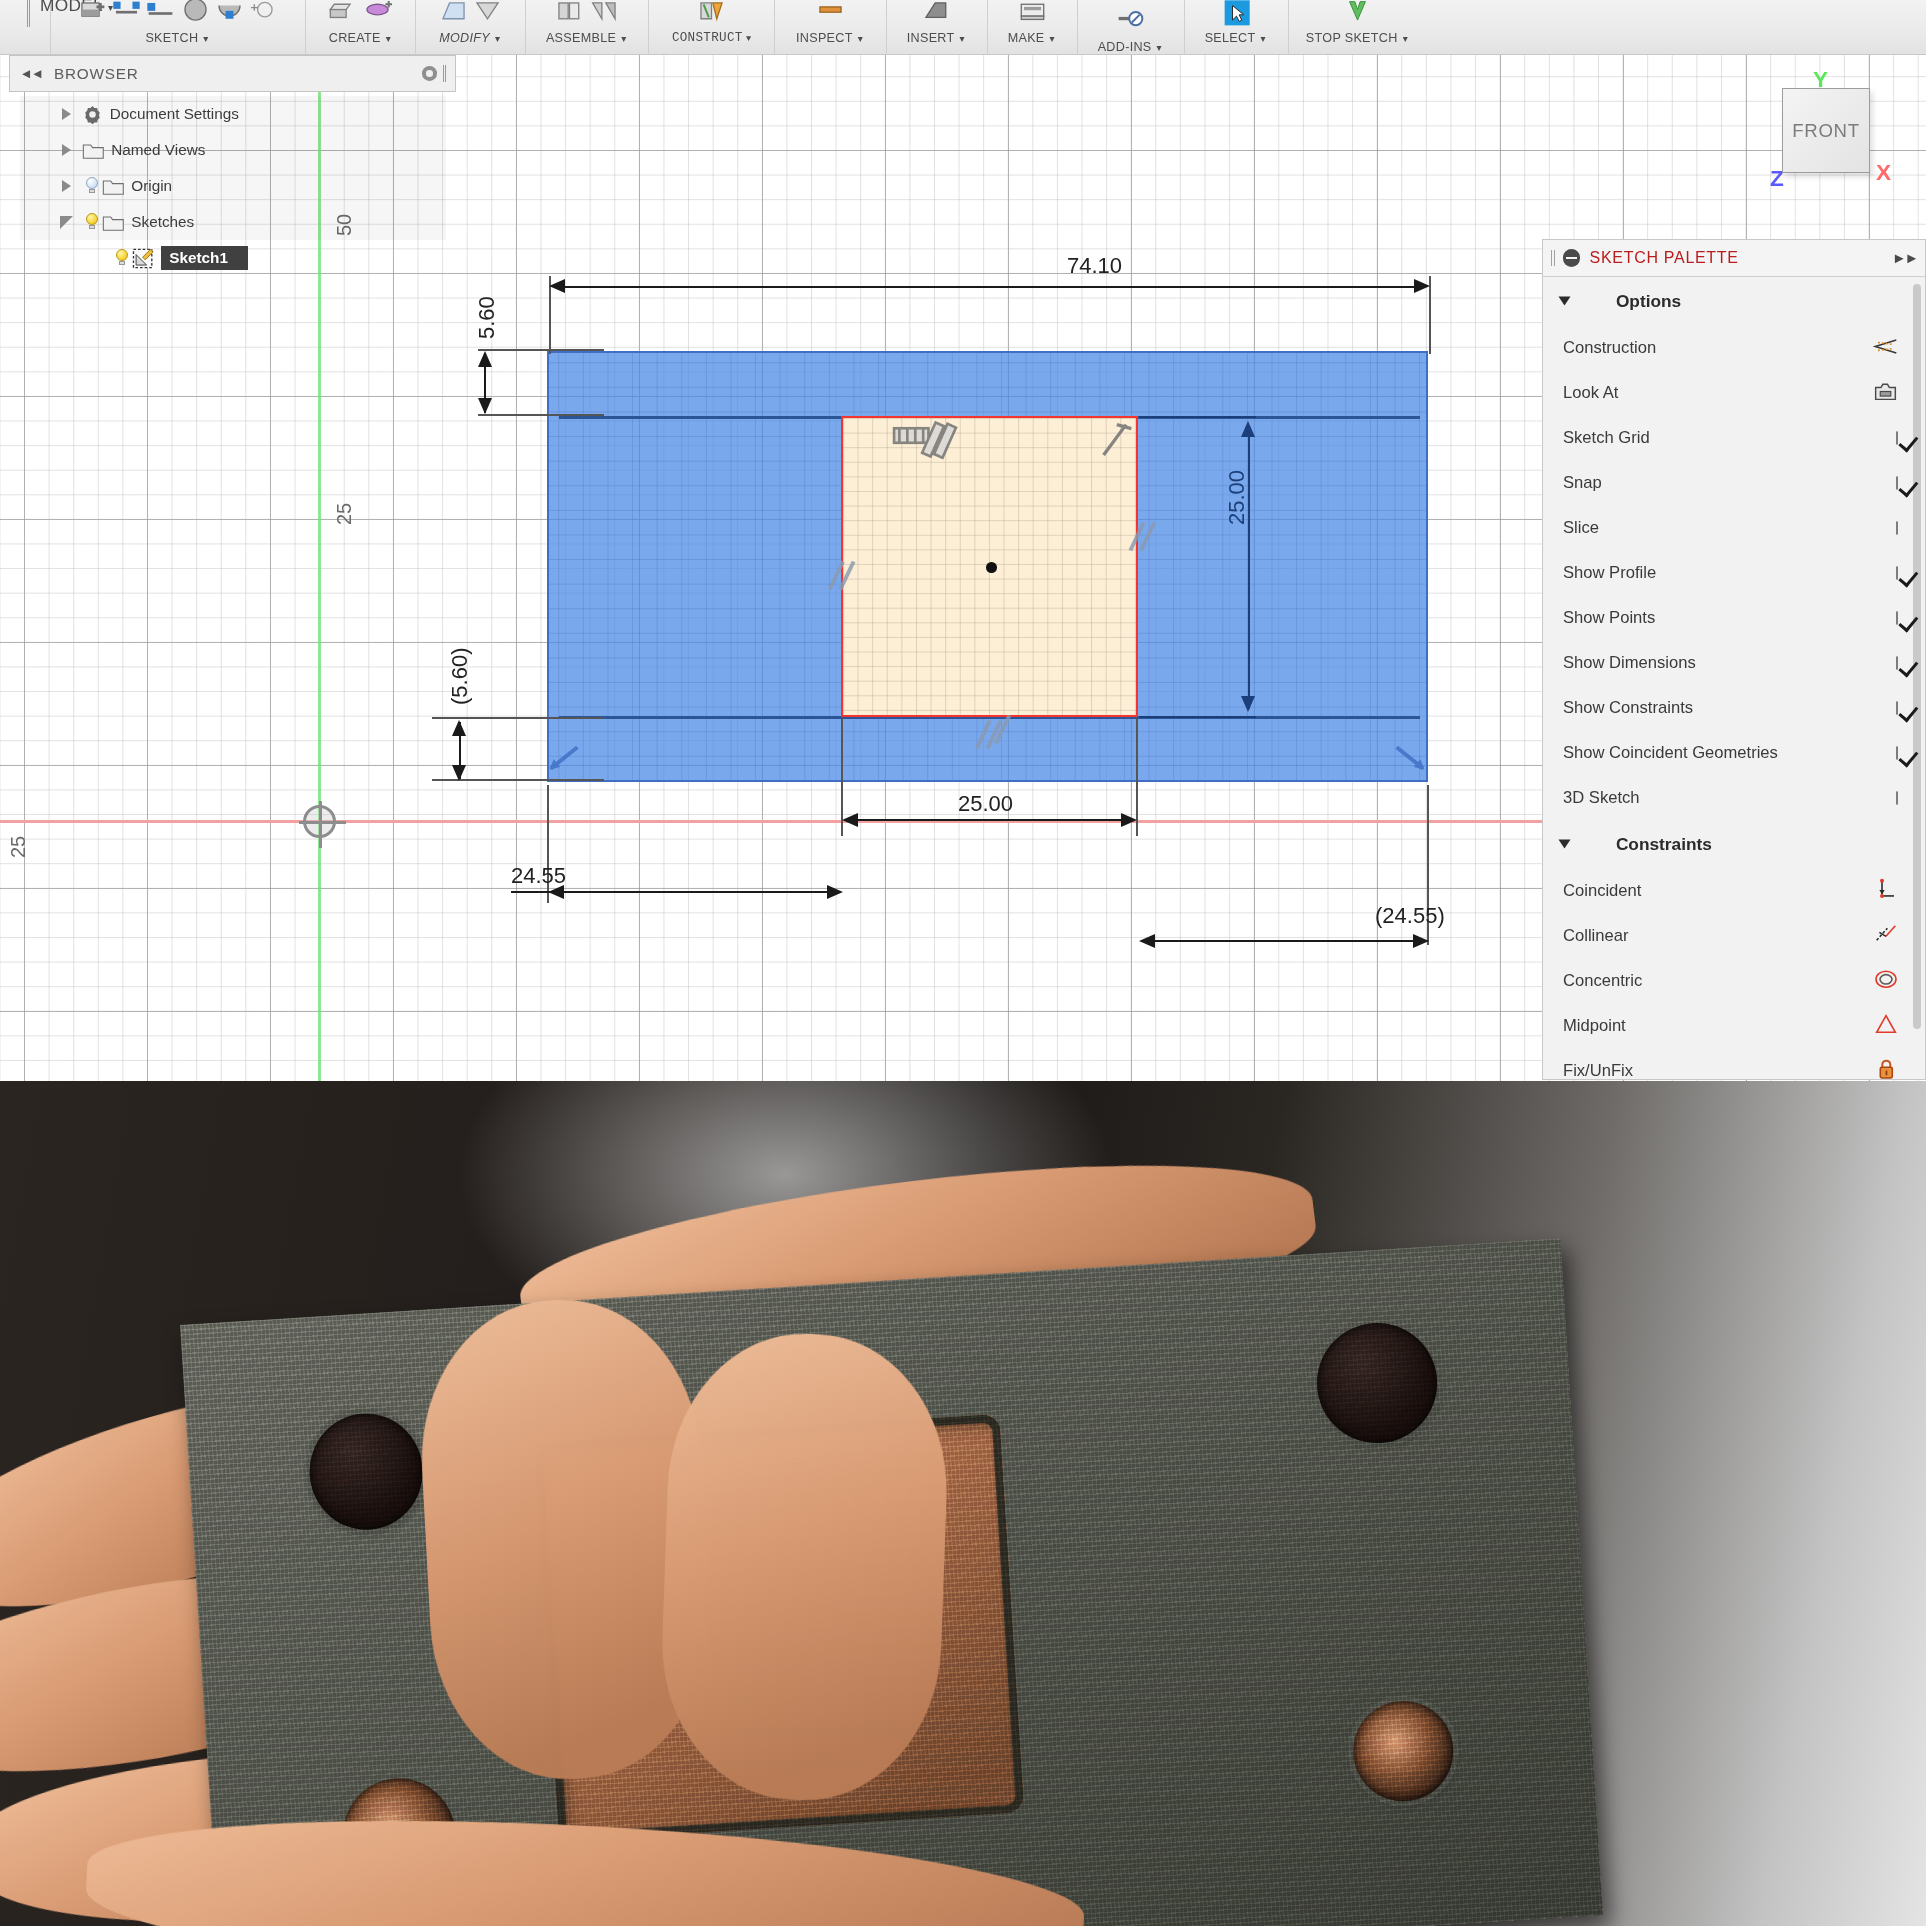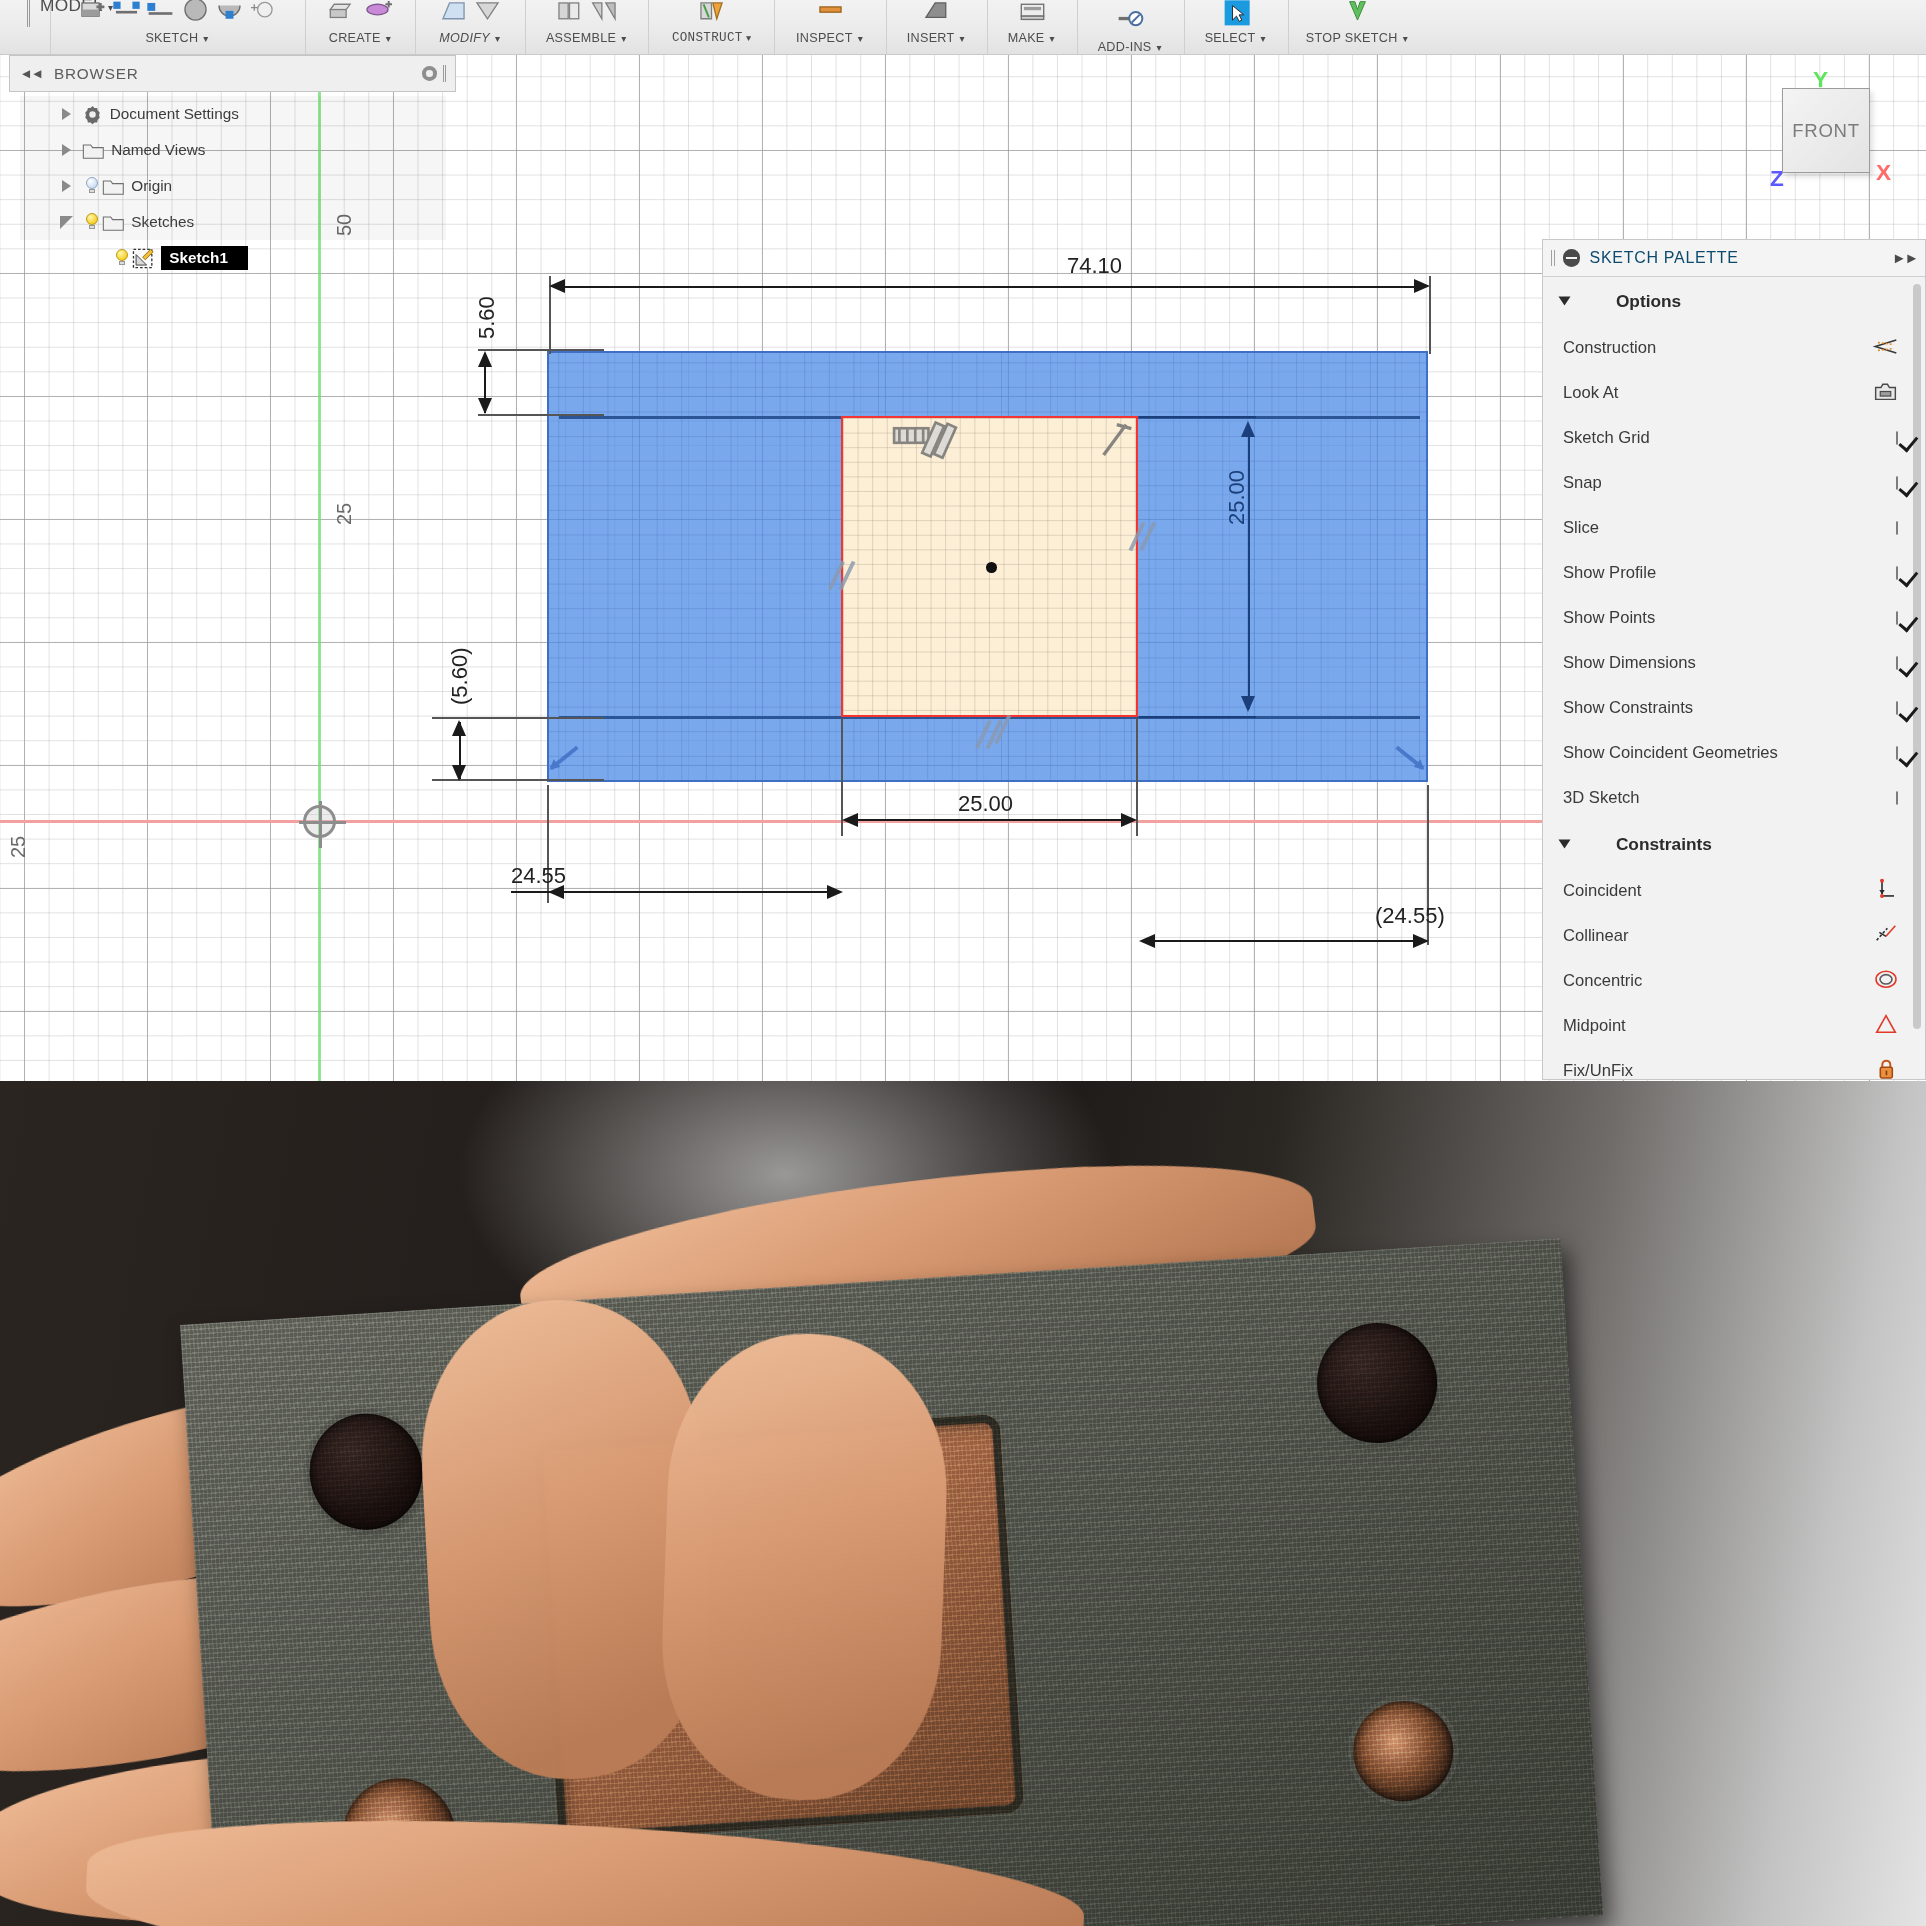--- a/index.html
+++ b/index.html
@@ -154,21 +154,21 @@
   .palette {
     position:absolute; left: 1542px; top: 239px; width: 384px; height: 841px;
     background:#f2f2f2; border:0.7px solid #c8c8c8; z-index: 20;
     display:flex; flex-direction: column;
   }
   .pal-head { height:37px; display:flex; align-items:center; padding:0 8px;
     background:#f4f4f4; border-bottom:0.7px solid #cfcfcf;}
   .pal-head .grip2 { width:4px;height:16px;border-left:1.3px solid #a0a0a0;border-right:1.3px solid #a0a0a0; margin-right:8px;}
   .pal-min { width:17.3px;height:17.3px;border-radius:50%;background:#4a4a4a; position:relative; margin-right:9.3px;}
   .pal-min::after{content:"";position:absolute;left:3.3px;top:7.3px;width:10.6px;height:2.7px;background:#f4f4f4;}
-  .pal-title { font-size:16px; color:#0c4a6e; letter-spacing:0.7px;}
+  .pal-title { font-size:16px; color:#b91c1c; letter-spacing:0.7px;}
   .pal-expand { margin-left:auto; color:#4a4a4a; font-size:14.6px; letter-spacing:-2px;}
   .pal-body { flex:1; position:relative; overflow:hidden; }
   .sec-head { display:flex;align-items:center; height:48px; padding-left:17.3px;gap:36px; }
   .sec-head .tri { width:0;height:0;border-left:9.3px solid #2b2b2b;border-top:6px solid transparent;border-bottom:6px solid transparent; transform: rotate(90deg); margin-right:10.6px;}
   .sec-head span { font-size:17.3px; font-weight:bold; color:#2b2b2b;}
   .pal-row { display:flex;align-items:center; height:45px; padding: 0 27px 0 20px;}
   .pal-row .lbl { font-size:16.6px; color:#3a3a3a; }
   .pal-row .ctl { margin-left:auto; }
   .chk { width:22.6px;height:22.6px;border:1.3px solid #7d7d7d;border-radius:2.7px;
     background:linear-gradient(to bottom,#fefefe,#dcdcdc); position:relative;}
@@ -602,21 +602,21 @@
             <i></i>
             <b></b>
           </span>
         <span class="sk-ico">
           <svg width="22.6" height="21" viewBox="0 0 34 32">
               <rect x="2" y="2" width="28" height="28" fill="#fafafa" stroke="#333" stroke-width="2" stroke-dasharray="4 3"></rect>
               <path d="M6 26 L6 10 L22 26 Z" fill="#d9d9d9" stroke="#444" stroke-width="1.5"></path>
               <path d="M16 14 L28 2 L32 6 L20 18 Z" fill="#f0bc3c" stroke="#9c7715" stroke-width="1.5"></path>
             </svg>
         </span>
-        <span class="tlabel" style="background:#000000;color:#fff;padding:2.7px 20px 3.3px 8px;font-weight:bold">Sketch1</span>
+        <span class="tlabel" style="background:#404040;color:#fff;padding:2.7px 20px 3.3px 8px;font-weight:bold">Sketch1</span>
       </div>
     </div>
 
     <div class="vc-y">Y</div>
     <div class="vc-x">X</div>
     <div class="vc-z">Z</div>
     <div class="viewcube">
       <span>FRONT</span>
     </div>
 

